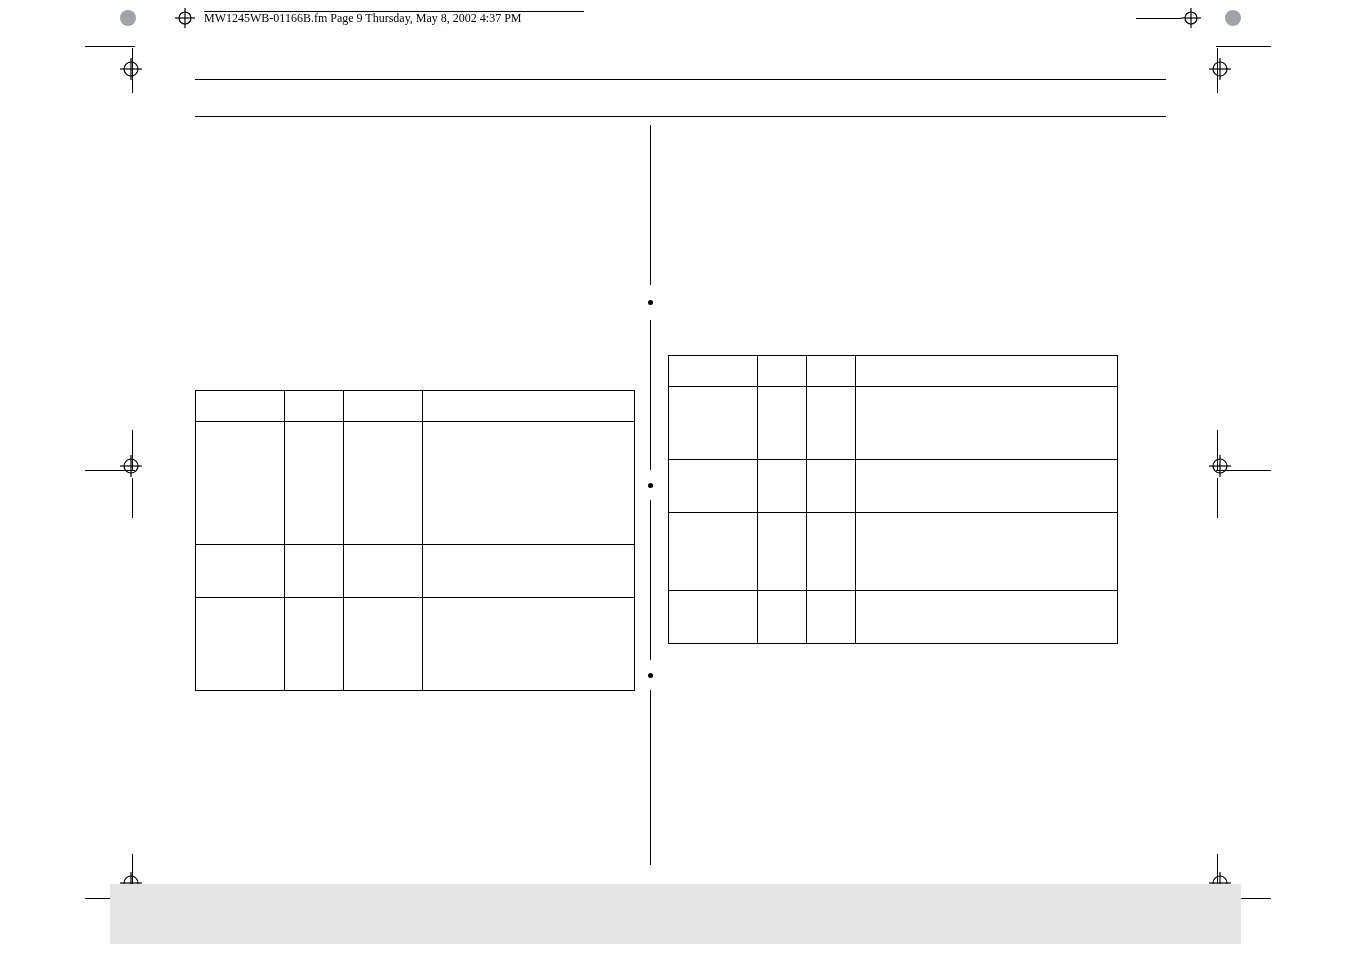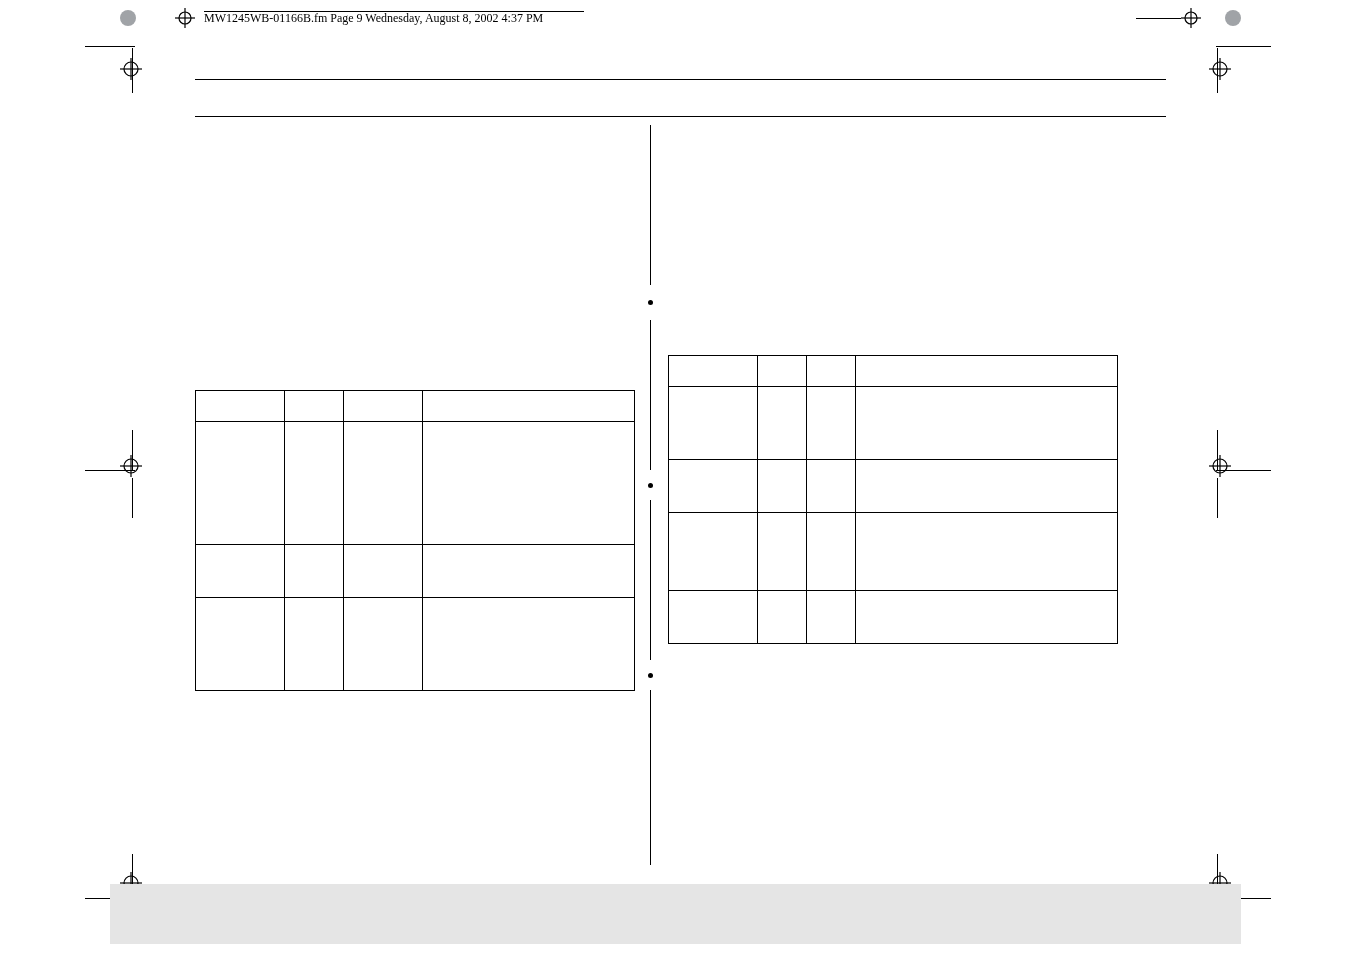--- a/index.html
+++ b/index.html
@@ -42,21 +42,21 @@
   .bottombar { position:absolute; left:110px; right:110px; bottom:10px; height:60px; background:#e5e5e5; }
 
   
   .cross svg circle { fill:none; stroke:#000; stroke-width:1.2; }
   .cross svg line   { stroke:#000; stroke-width:1.2; }
 </style>
 </head>
 <body>
 
 <div class="banner-line" style="left:204px; top:11px; width:380px;"></div>
-<div class="banner-text">MW1245WB-01166B.fm  Page 9  Wednesday, August 8, 2002  4:37 PM</div>
+<div class="banner-text">MW1245WB-01166B.fm  Page 9  Thursday, May 8, 2002  4:37 PM</div>
 
 <div class="disc" style="left:120px; top:10px;"></div>
 <div class="disc" style="right:110px; top:10px;"></div>
 <div class="disc" style="left:120px; bottom:20px;"></div>
 <div class="disc" style="right:110px; bottom:20px;"></div>
 
 <div class="hline" style="left:85px; top:46px; width:50px;"></div>
 <div class="vline" style="left:132px; top:48px; height:45px;"></div>
 <span class="pmark cross" style="left:120px; top:58px;">
   <svg width="22" height="22">

